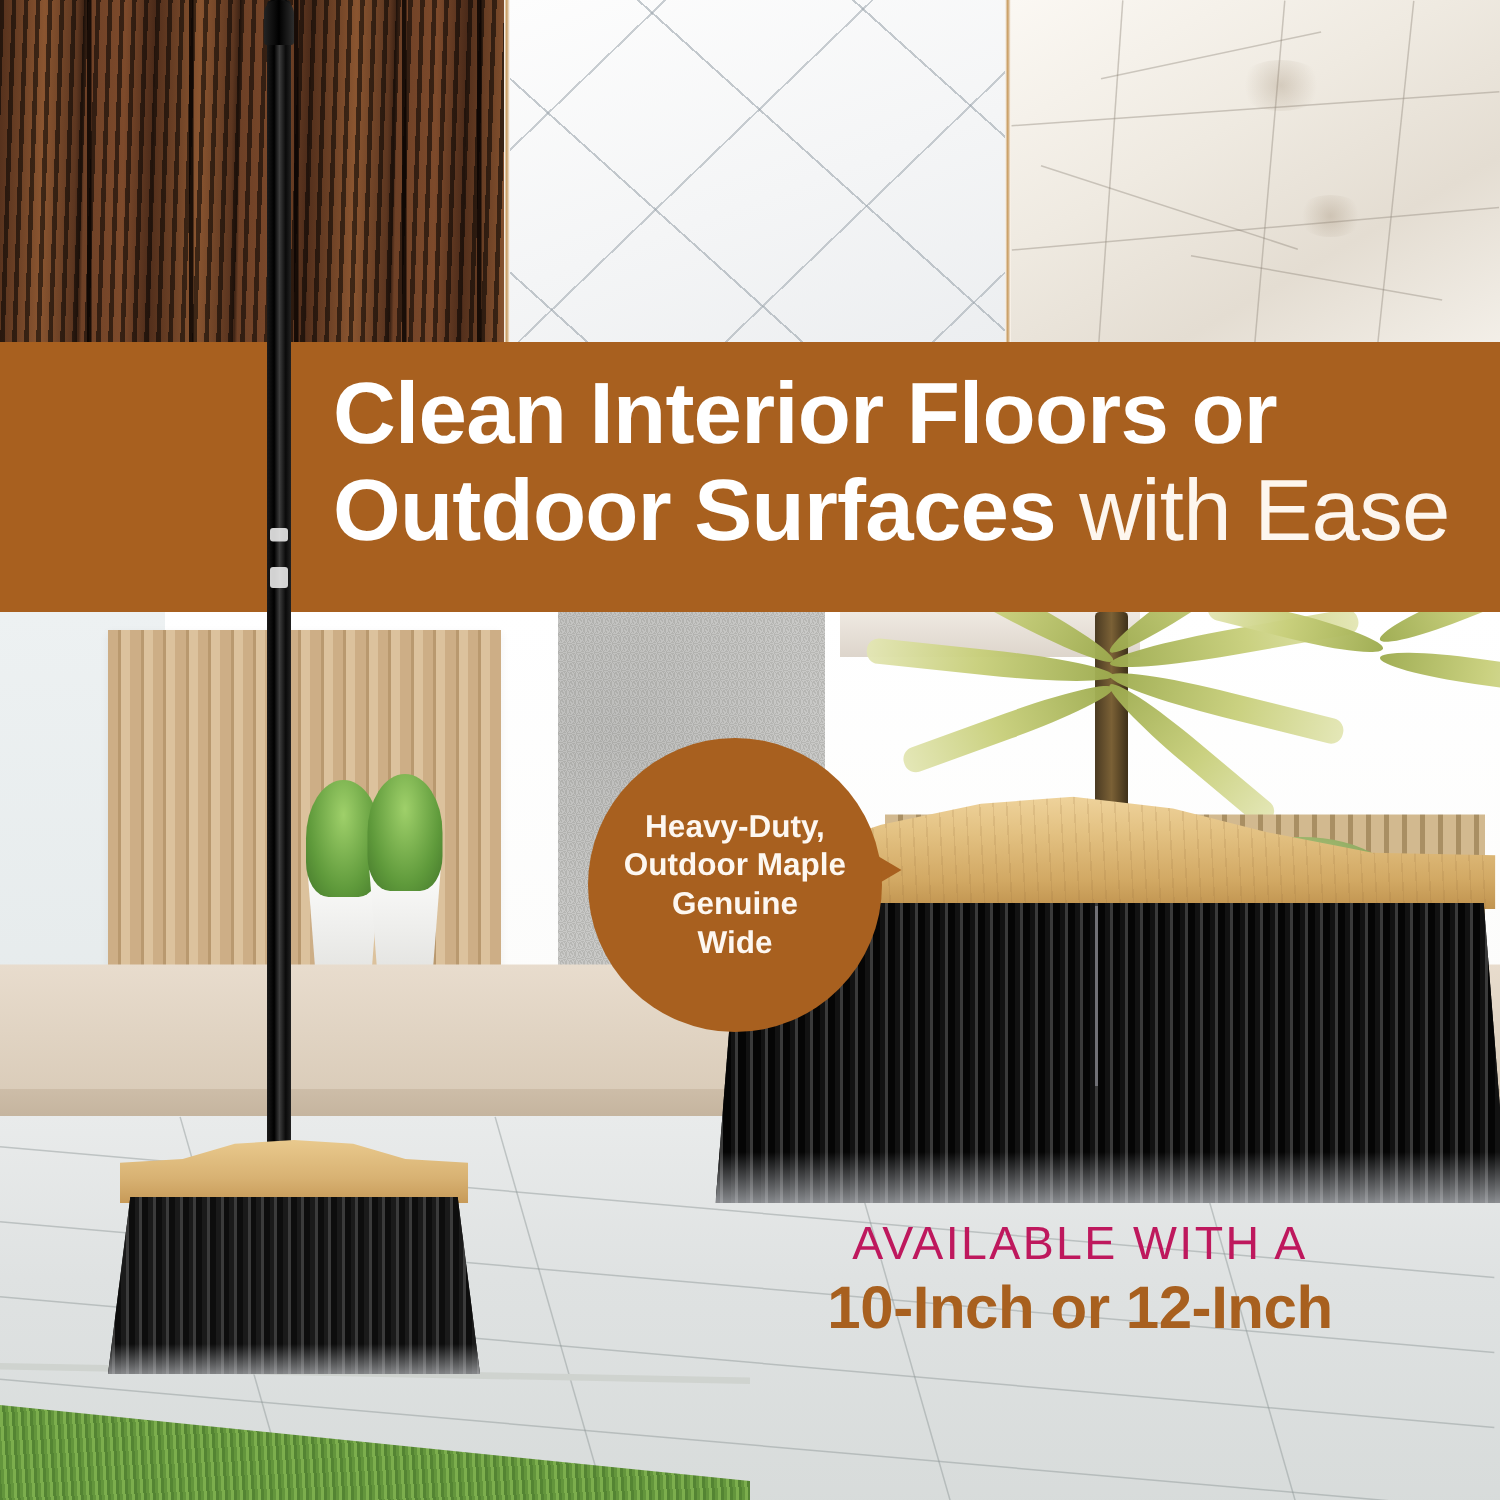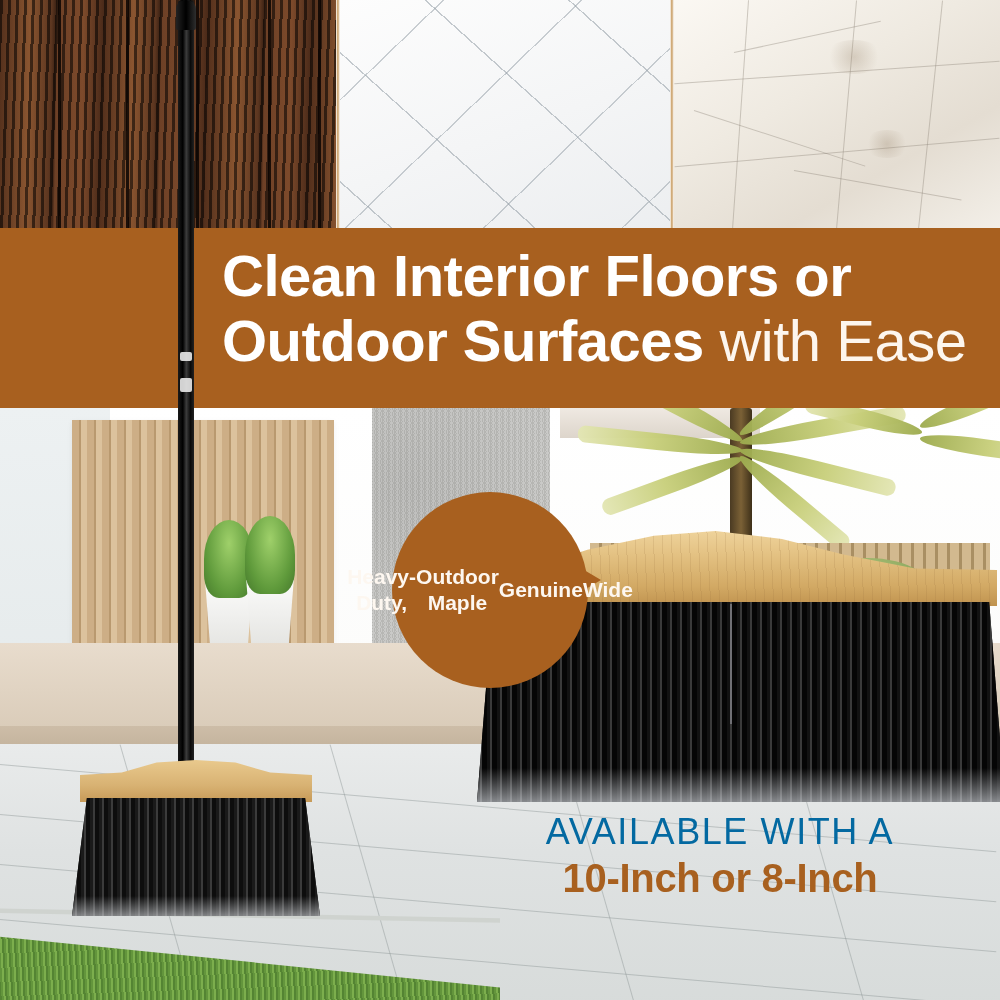--- a/index.html
+++ b/index.html
@@ -116,26 +116,26 @@
     clip-path:polygon(3% 0,97% 0,100% 100%,0 100%);}
   .bristle-r::after{content:"";position:absolute;left:0;right:0;bottom:0;height:34px;
     background:linear-gradient(180deg,rgba(210,212,218,0),rgba(222,226,232,.6));}
   .bristle-seam{position:absolute;left:275px;top:76px;width:2px;height:120px;background:rgba(180,180,190,.45);}
 
   
   .badge{position:absolute;left:392px;top:492px;width:196px;height:196px;}
   .badge-circle{position:absolute;inset:0;border-radius:50%;background:#a8601f;}
   .badge-arrow{position:absolute;left:165px;top:62px;width:0;height:0;
     border-top:26px solid transparent;border-bottom:26px solid transparent;border-left:44px solid #a8601f;}
-  .badge-text{position:absolute;inset:0;display:flex;flex-direction:row;align-items:center;justify-content:center;
+  .badge-text{position:absolute;inset:0;display:flex;flex-direction:column;align-items:center;justify-content:center;
     color:#fdf7f0;font-weight:700;font-size:21px;line-height:1.22;text-align:center;padding:0 8px;box-sizing:border-box;}
 
   
   .caption{position:absolute;left:520px;top:812px;width:400px;text-align:center;}
-  .cap-small{font-size:36px;font-weight:400;color:#0369a1;letter-spacing:1.6px;line-height:1.1;}
+  .cap-small{font-size:31px;font-weight:400;color:#be185d;letter-spacing:1.6px;line-height:1.1;}
   .cap-big{font-size:40px;font-weight:700;color:#a8601f;line-height:1.12;margin-top:4px;letter-spacing:-.3px;}
 </style>
 </head>
 <body>
 
 <div class="stage">
 
   <div class="floor-strip">
 
     <div class="floor-panel fp-wood">
@@ -247,16 +247,16 @@
     <div class="badge-text">
       <div>Heavy-Duty,</div>
       <div>Outdoor Maple</div>
       <div>Genuine</div>
       <div>Wide</div>
     </div>
   </div>
 
   <div class="caption">
     <div class="cap-small">AVAILABLE WITH A</div>
-    <div class="cap-big">10-Inch or 8-Inch</div>
+    <div class="cap-big">10-Inch or 12-Inch</div>
   </div>
 
 </div>
 
 </body></html>

